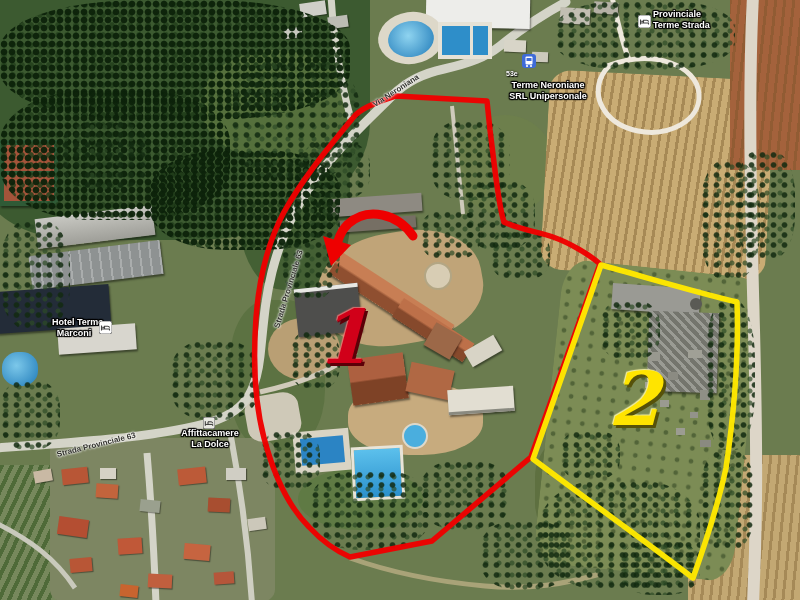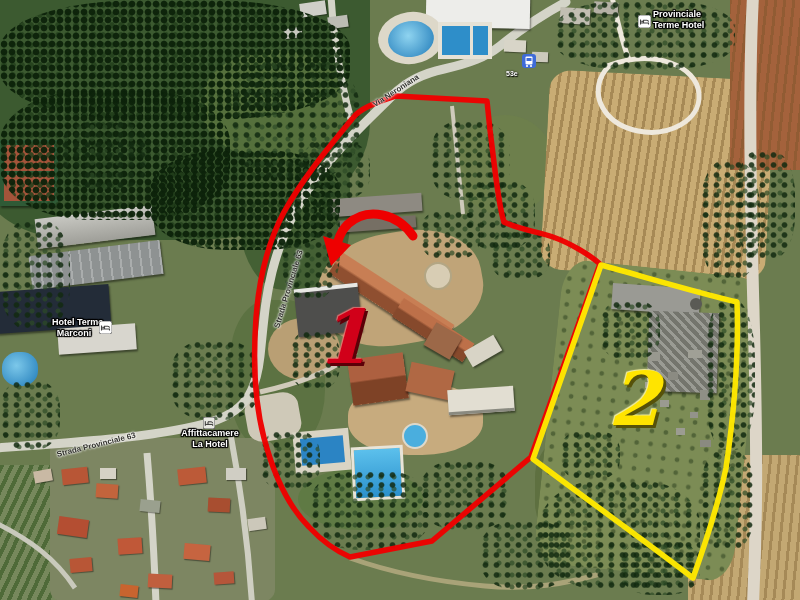--- a/index.html
+++ b/index.html
@@ -208,31 +208,35 @@
   <div class="stop-code" style="left:506px;top:70px;">53e</div>
   <div class="map-icon" style="left:522px;top:54px;">
     <svg width="14" height="14">
         <rect width="14" height="14" rx="3" fill="#3f6bd8"></rect>
       <rect x="3.5" y="2.5" width="7" height="8" rx="1" fill="#fff"></rect>
       <rect x="4.5" y="4" width="5" height="3" fill="#3f6bd8"></rect>
       <circle cx="5" cy="12" r="1.1" fill="#fff"></circle>
         <circle cx="9" cy="12" r="1.1" fill="#fff"></circle>
       </svg>
   </div>
+  <div class="poi-label" style="left:487px;top:80px;width:122px;">
+    <div>Terme Neroniane</div>
+    <div>SRL Unipersonale</div>
+  </div>
 
   <div class="map-icon" style="left:638px;top:14px;">
     <svg width="13" height="13">
         <rect width="13" height="13" rx="2.5" fill="#fff" stroke="#777"></rect>
       <path d="M2.5,9.5 V4.5 M2.5,8 H10.5 V9.5 M10.5,6.8 A1.8,1.8 0 0 0 8.7,5.2 H5.5 V8" stroke="#444" fill="none" stroke-width="1.1"></path>
       <circle cx="4.1" cy="6.4" r="0.9" fill="#444"></circle>
       </svg>
   </div>
   <div class="poi-label" style="left:653px;top:9px;text-align:left;">
     <div>Provinciale</div>
-    <div>Terme Hotel</div>
+    <div>Terme Strada</div>
   </div>
 
   <div class="poi-label" style="left:52px;top:317px;width:44px;">
     <div>Hotel Terme</div>
     <div>Marconi</div>
   </div>
   <div class="map-icon" style="left:99px;top:320px;">
     <svg width="13" height="13">
         <rect width="13" height="13" rx="2.5" fill="#fff" stroke="#777"></rect>
       <path d="M2.5,9.5 V4.5 M2.5,8 H10.5 V9.5 M10.5,6.8 A1.8,1.8 0 0 0 8.7,5.2 H5.5 V8" stroke="#444" fill="none" stroke-width="1.1"></path>
@@ -241,20 +245,20 @@
   </div>
 
   <div class="map-icon" style="left:203px;top:415px;">
     <svg width="12" height="12">
         <rect width="12" height="12" rx="2" fill="#e8e8e2" stroke="#555"></rect>
       <path d="M2.3,8.8 V4.2 M2.3,7.4 H9.7 V8.8 M9.7,6.3 A1.6,1.6 0 0 0 8.1,4.8 H5 V7.4" stroke="#333" fill="none" stroke-width="1"></path>
     </svg>
   </div>
   <div class="poi-label" style="left:172px;top:428px;width:76px;">
     <div>Affittacamere</div>
-    <div>La Hotel</div>
+    <div>La Dolce</div>
   </div>
 
   <div class="road-label" style="left:376px;top:100px;transform:rotate(-33deg);">Via Neroniana</div>
   <div class="road-label" style="left:281px;top:320px;transform:rotate(-73deg);">Strada Provinciale 63</div>
   <div class="road-label" style="left:58px;top:450px;transform:rotate(-14deg);">Strada Provinciale 63</div>
 
 </div>
 
 </body></html>

